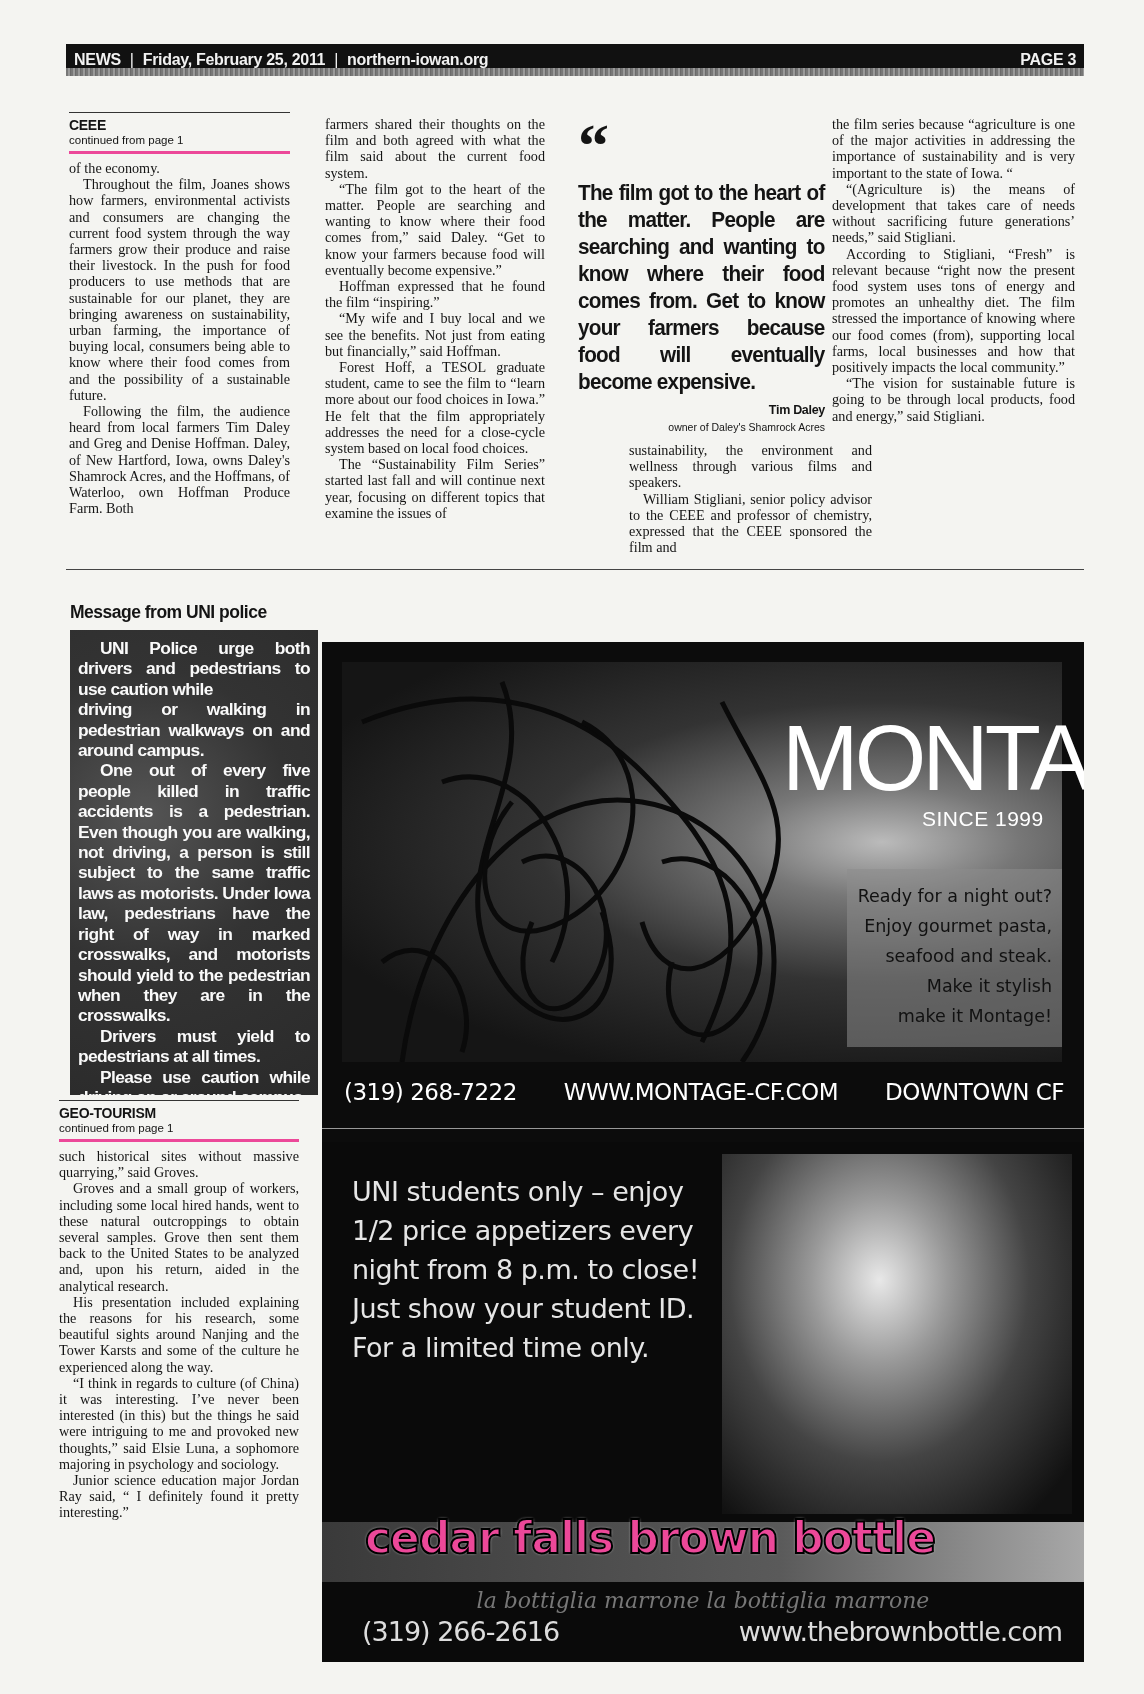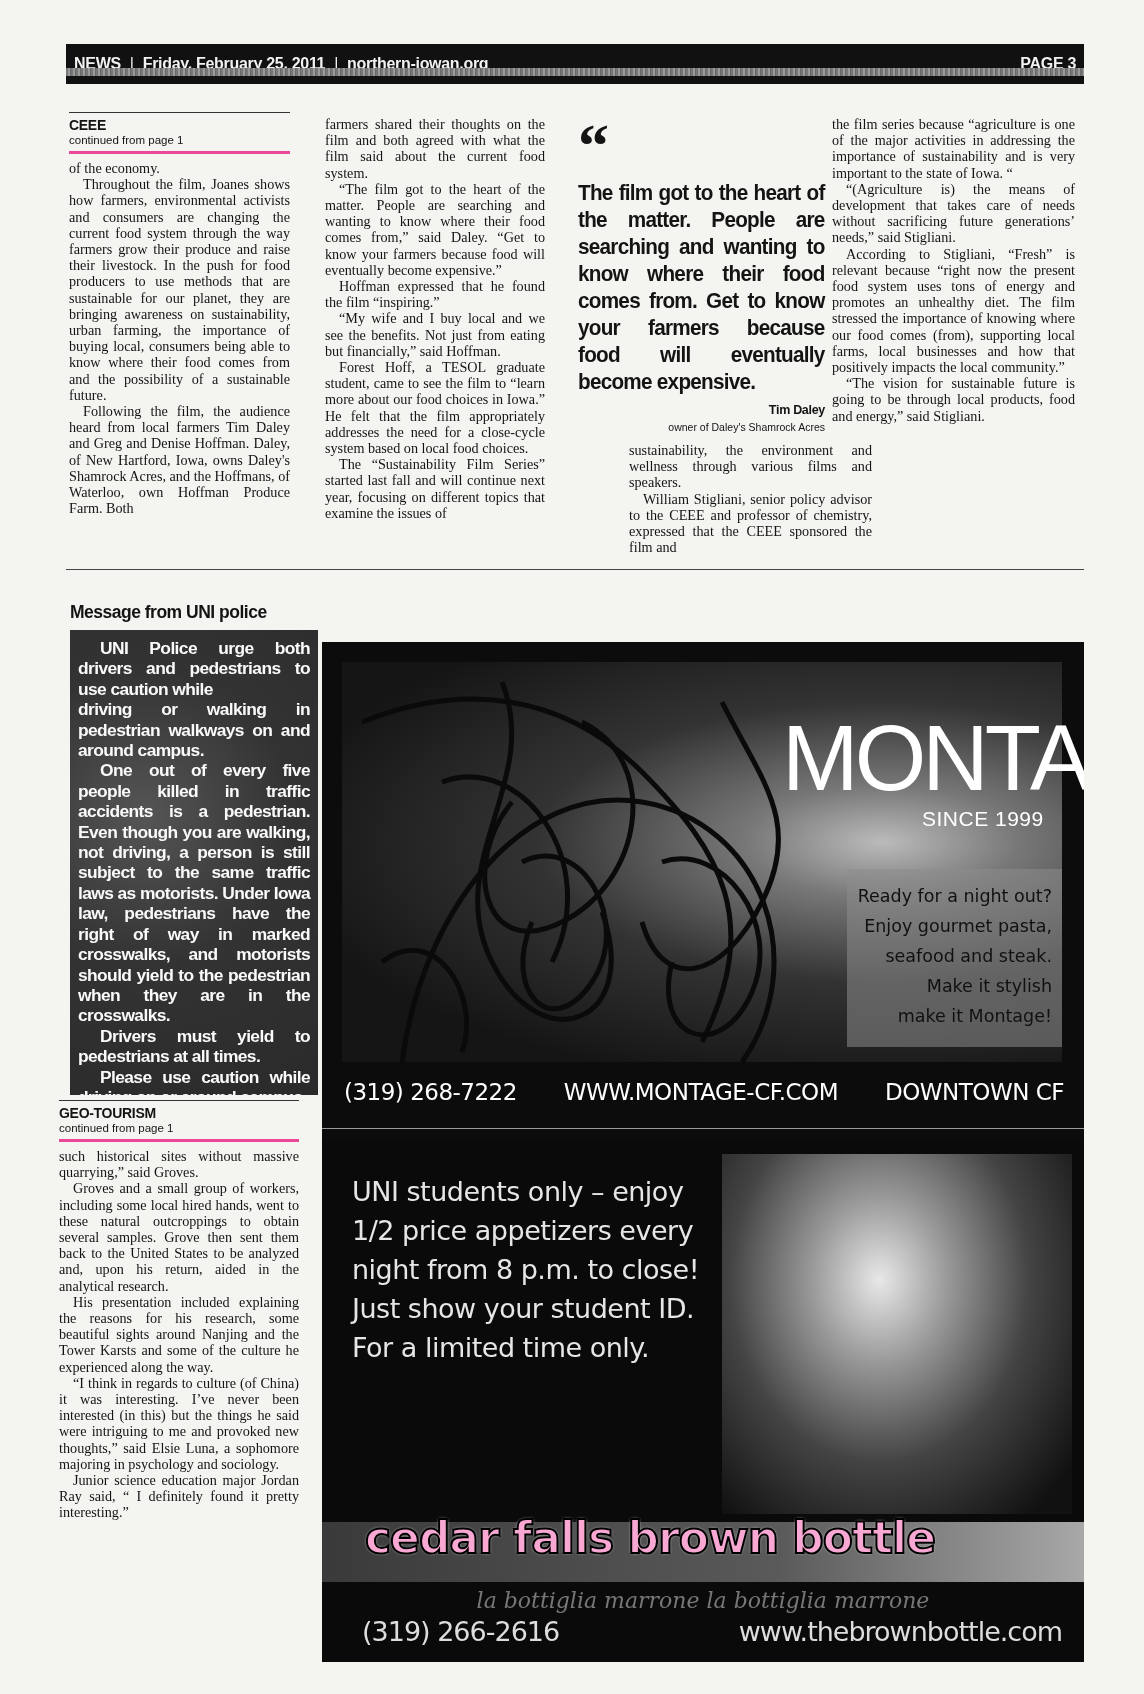--- a/index.html
+++ b/index.html
@@ -1,21 +1,21 @@
 <!DOCTYPE html>
 <html><head>
 <meta charset="utf-8">
 <style>
   html, body { margin: 0; padding: 0; }
   body {
     width: 1144px; height: 1694px; background: #f4f4f1; position: relative; overflow: hidden;
     font-family: "Liberation Serif", "DejaVu Serif", serif; color: #141414;
   }
   .masthead {
-    position: absolute; left: 66px; top: 44px; width: 1018px; height: 40px;
+    position: absolute; left: 66px; top: 44px; width: 1018px; height: 31px;
     background: #111; color: #f2f2f2;
     font-family: "Liberation Sans", "DejaVu Sans", sans-serif; font-weight: bold;
     font-size: 16px; line-height: 22px; letter-spacing: -0.3px;
     display: flex; align-items: center; padding: 0 8px; box-sizing: border-box;
   }
   .masthead .sep { margin: 0 9px; font-weight: normal; }
   .masthead .page { margin-left: auto; }
   .masthead-band {
     position: absolute; left: 66px; top: 68px; width: 1018px; height: 8px;
     background: repeating-linear-gradient(90deg,#777 0 2px,#9a9a9a 2px 4px,#6a6a6a 4px 5px);
@@ -113,21 +113,21 @@
     position: absolute; left: 400px; top: 12px; width: 350px; height: 360px;
     background:
       radial-gradient(ellipse at 45% 35%, #e8e8e8 0%, #999 25%, #444 55%, #111 90%);
   }
   .bottle-band {
     position: absolute; left: 0; top: 380px; width: 762px; height: 60px;
     background: linear-gradient(90deg,#3a3a3a 0%, #5a5a5a 60%, #a8a8a8 100%);
   }
   .bottle-name {
     position: absolute; left: 0; top: 370px; width: 656px; text-align: center;
-    font-family: "DejaVu Sans", sans-serif; font-weight: bold; font-size: 44px; color: #f9a8d4;
+    font-family: "DejaVu Sans", sans-serif; font-weight: bold; font-size: 44px; color: #ec4899;
     -webkit-text-stroke: 2px #000; text-shadow: 0 0 0 #000, 0 0 3px #fff; letter-spacing: -1px;
   }
   .bottle-italian {
     position: absolute; left: 0; top: 446px; width: 762px; text-align: center;
     font-family: "DejaVu Serif", serif; font-style: italic; font-size: 22px; color: #777;
   }
   .bottle-contact {
     position: absolute; left: 40px; top: 474px; width: 700px; display: flex; justify-content: space-between;
     font-family: "DejaVu Sans", sans-serif; font-size: 27px; color: #ddd; letter-spacing: -1px;
   }

